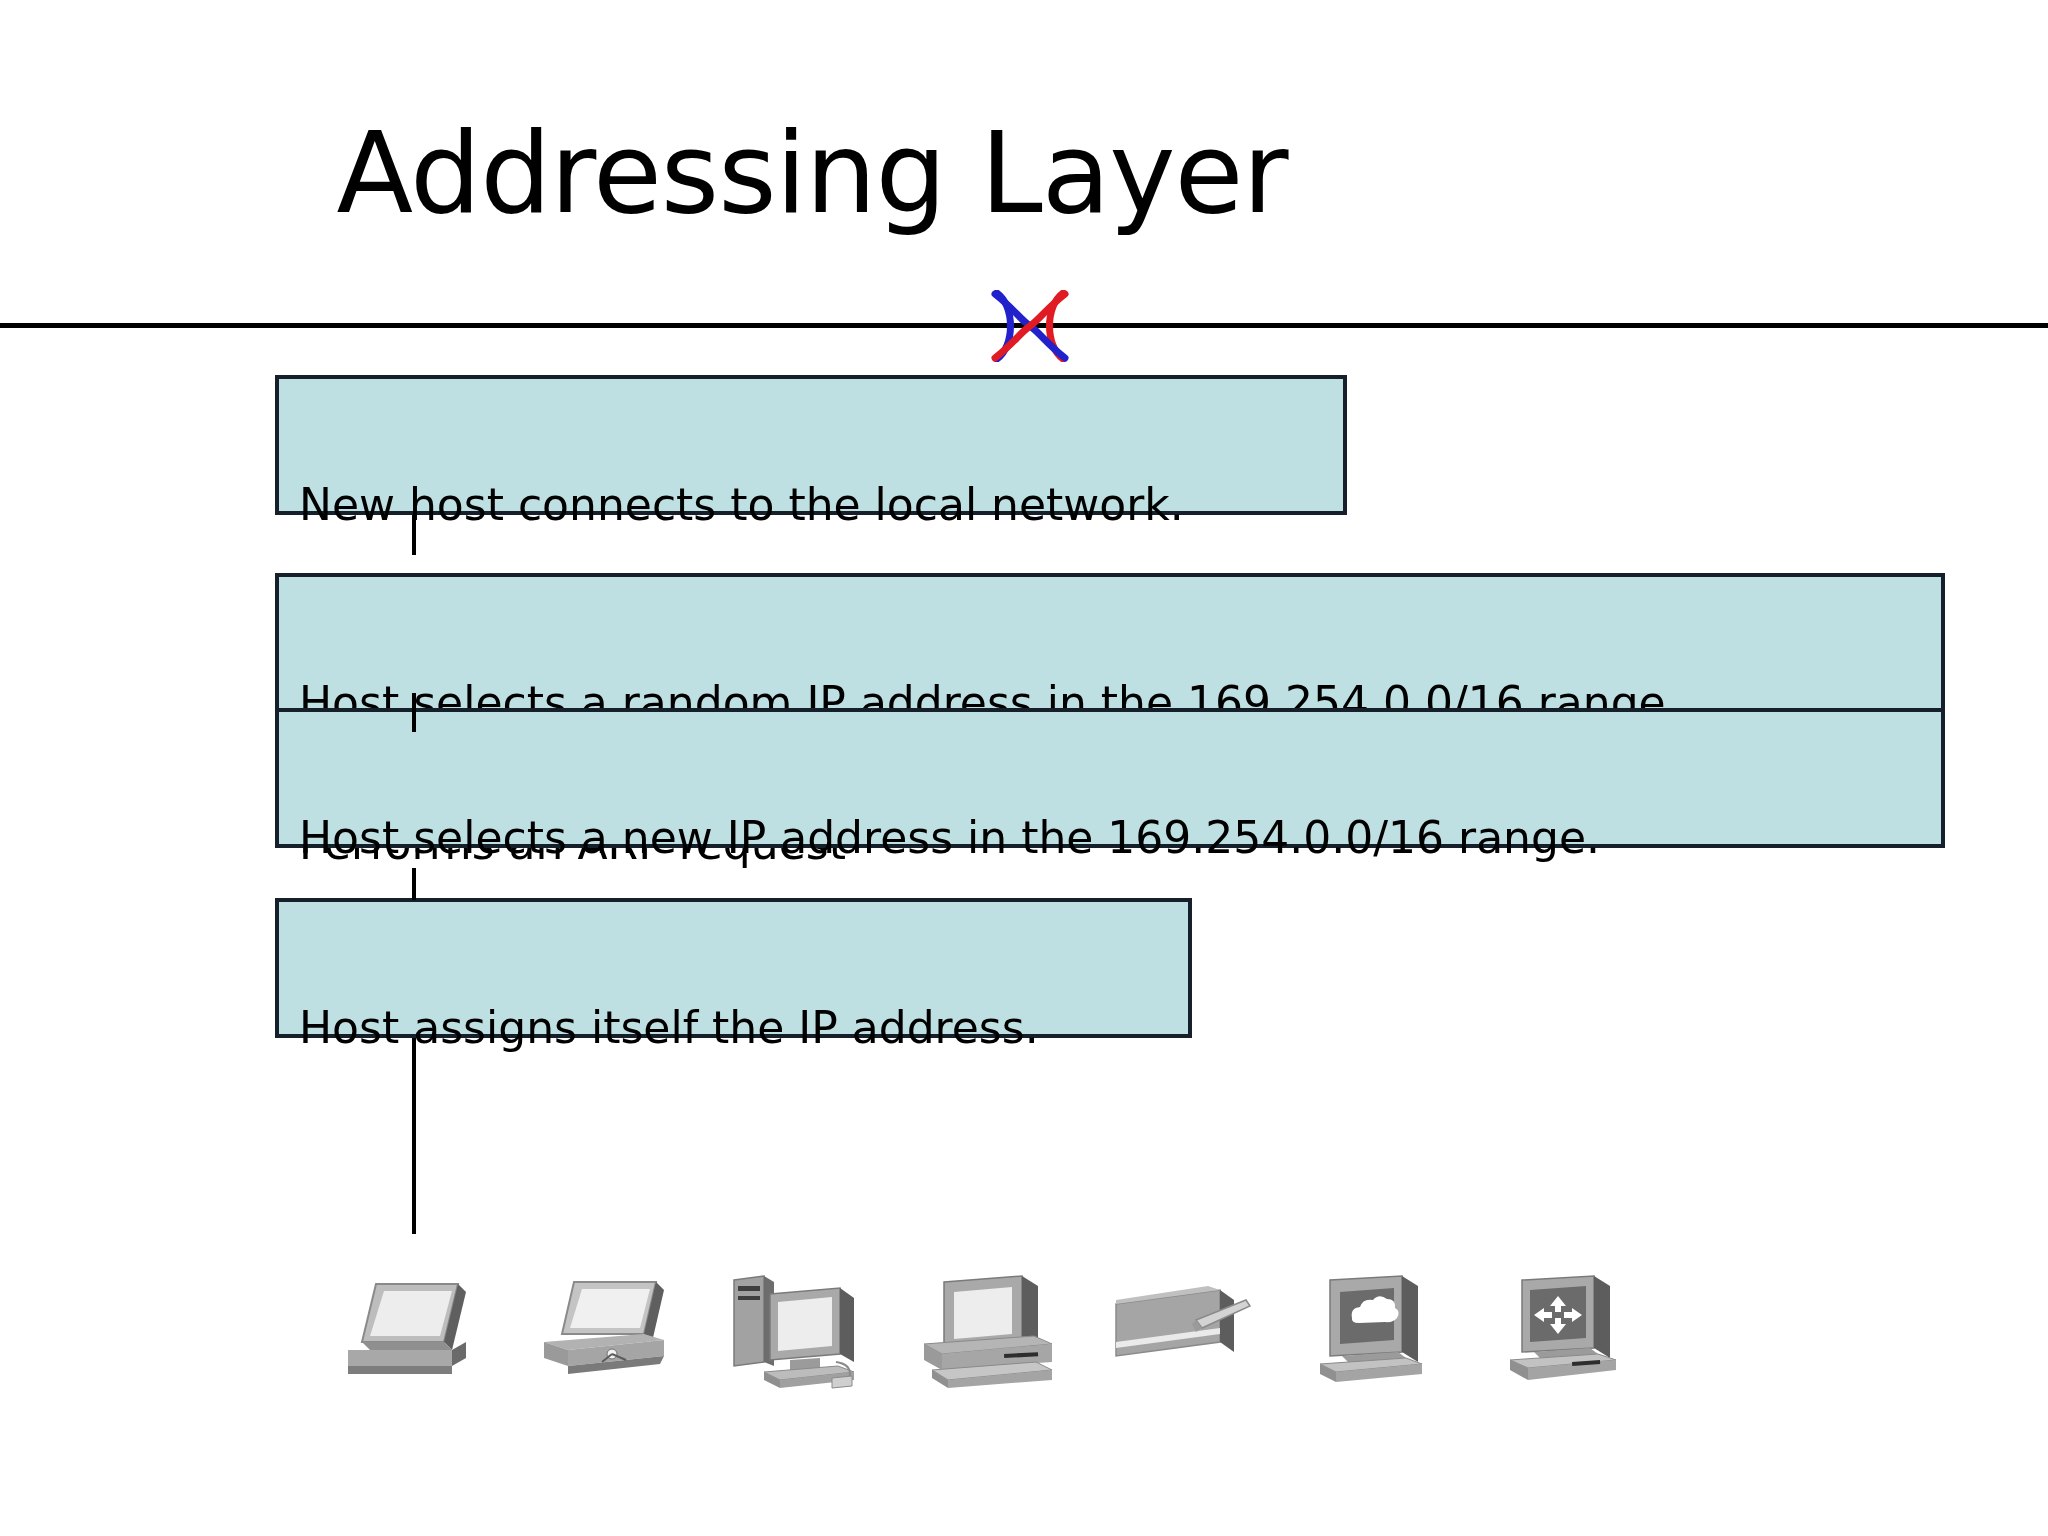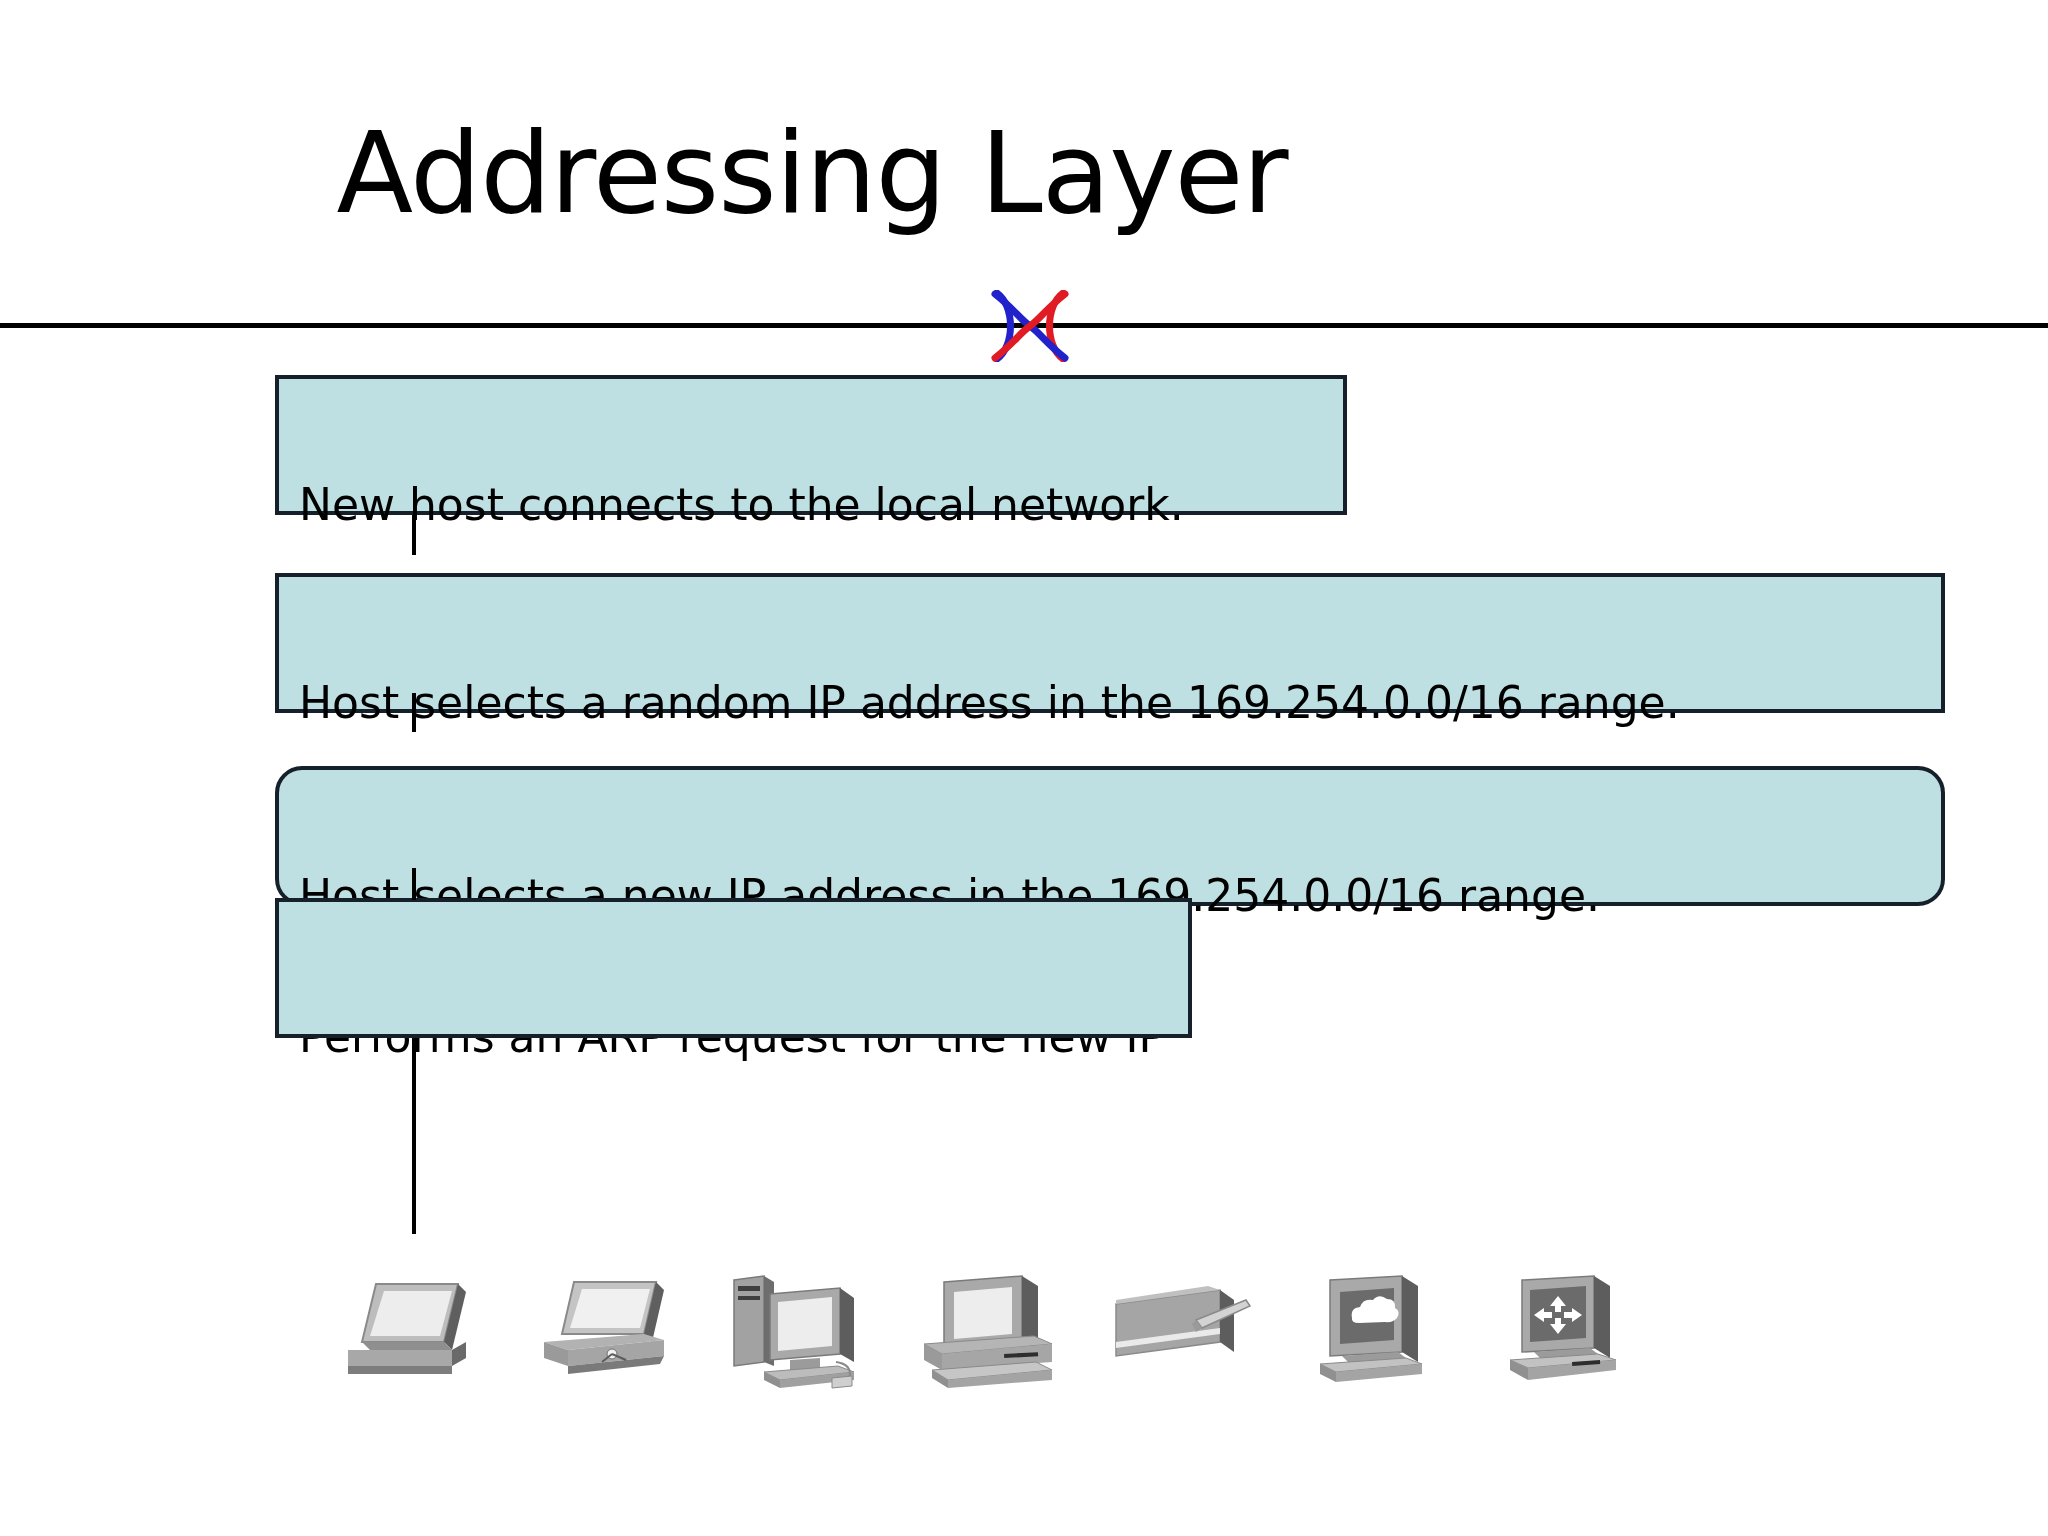--- a/index.html
+++ b/index.html
@@ -65,21 +65,21 @@
     line-height: 1.07;
     font-family: "DejaVu Sans", sans-serif;
     white-space: pre;
   }
   .flow-line {
     display: block;
   }
 
   #box1 { left: 275px; top: 375px; width: 1072px; height: 140px; }
   #box2 { left: 275px; top: 553px; width: 1670px; height: 140px; margin-top: 20px; }
-  #box3 { left: 275px; top: 766px; width: 1670px; height: 140px; border-radius: 27px; }
+  #box3 { left: 275px; top: 708px; width: 1670px; height: 140px; }
   #box4 { left: 275px; top: 898px; width: 917px; height: 140px; }
 
   
   .connector {
     position: absolute;
     background: #000000;
     width: 4px;
   }
   #conn1 { left: 412px; top: 515px; height: 40px; }
   #conn2 { left: 412px; top: 693px; height: 39px; }
@@ -135,20 +135,21 @@
     <span class="flow-line">Host selects a random IP address in the 169.254.0.0/16 range.</span>
     <span class="flow-line">Performs an ARP request</span>
   </div>
 
   <div class="flow-box" id="box3">
     <span class="flow-line">Host selects a new IP address in the 169.254.0.0/16 range.</span>
     <span class="flow-line">Performs an ARP request for the new IP</span>
   </div>
 
   <div class="flow-box" id="box4">
+    <span class="flow-line">Host assigns itself the IP address.</span>
   </div>
 
   <div class="connector" id="conn1"></div>
   <div class="connector" id="conn2"></div>
   <div class="connector" id="conn3"></div>
   <div class="connector" id="conn4"></div>
 
   <div id="device-strip">
 
     <div class="device" style="left:0px;">

